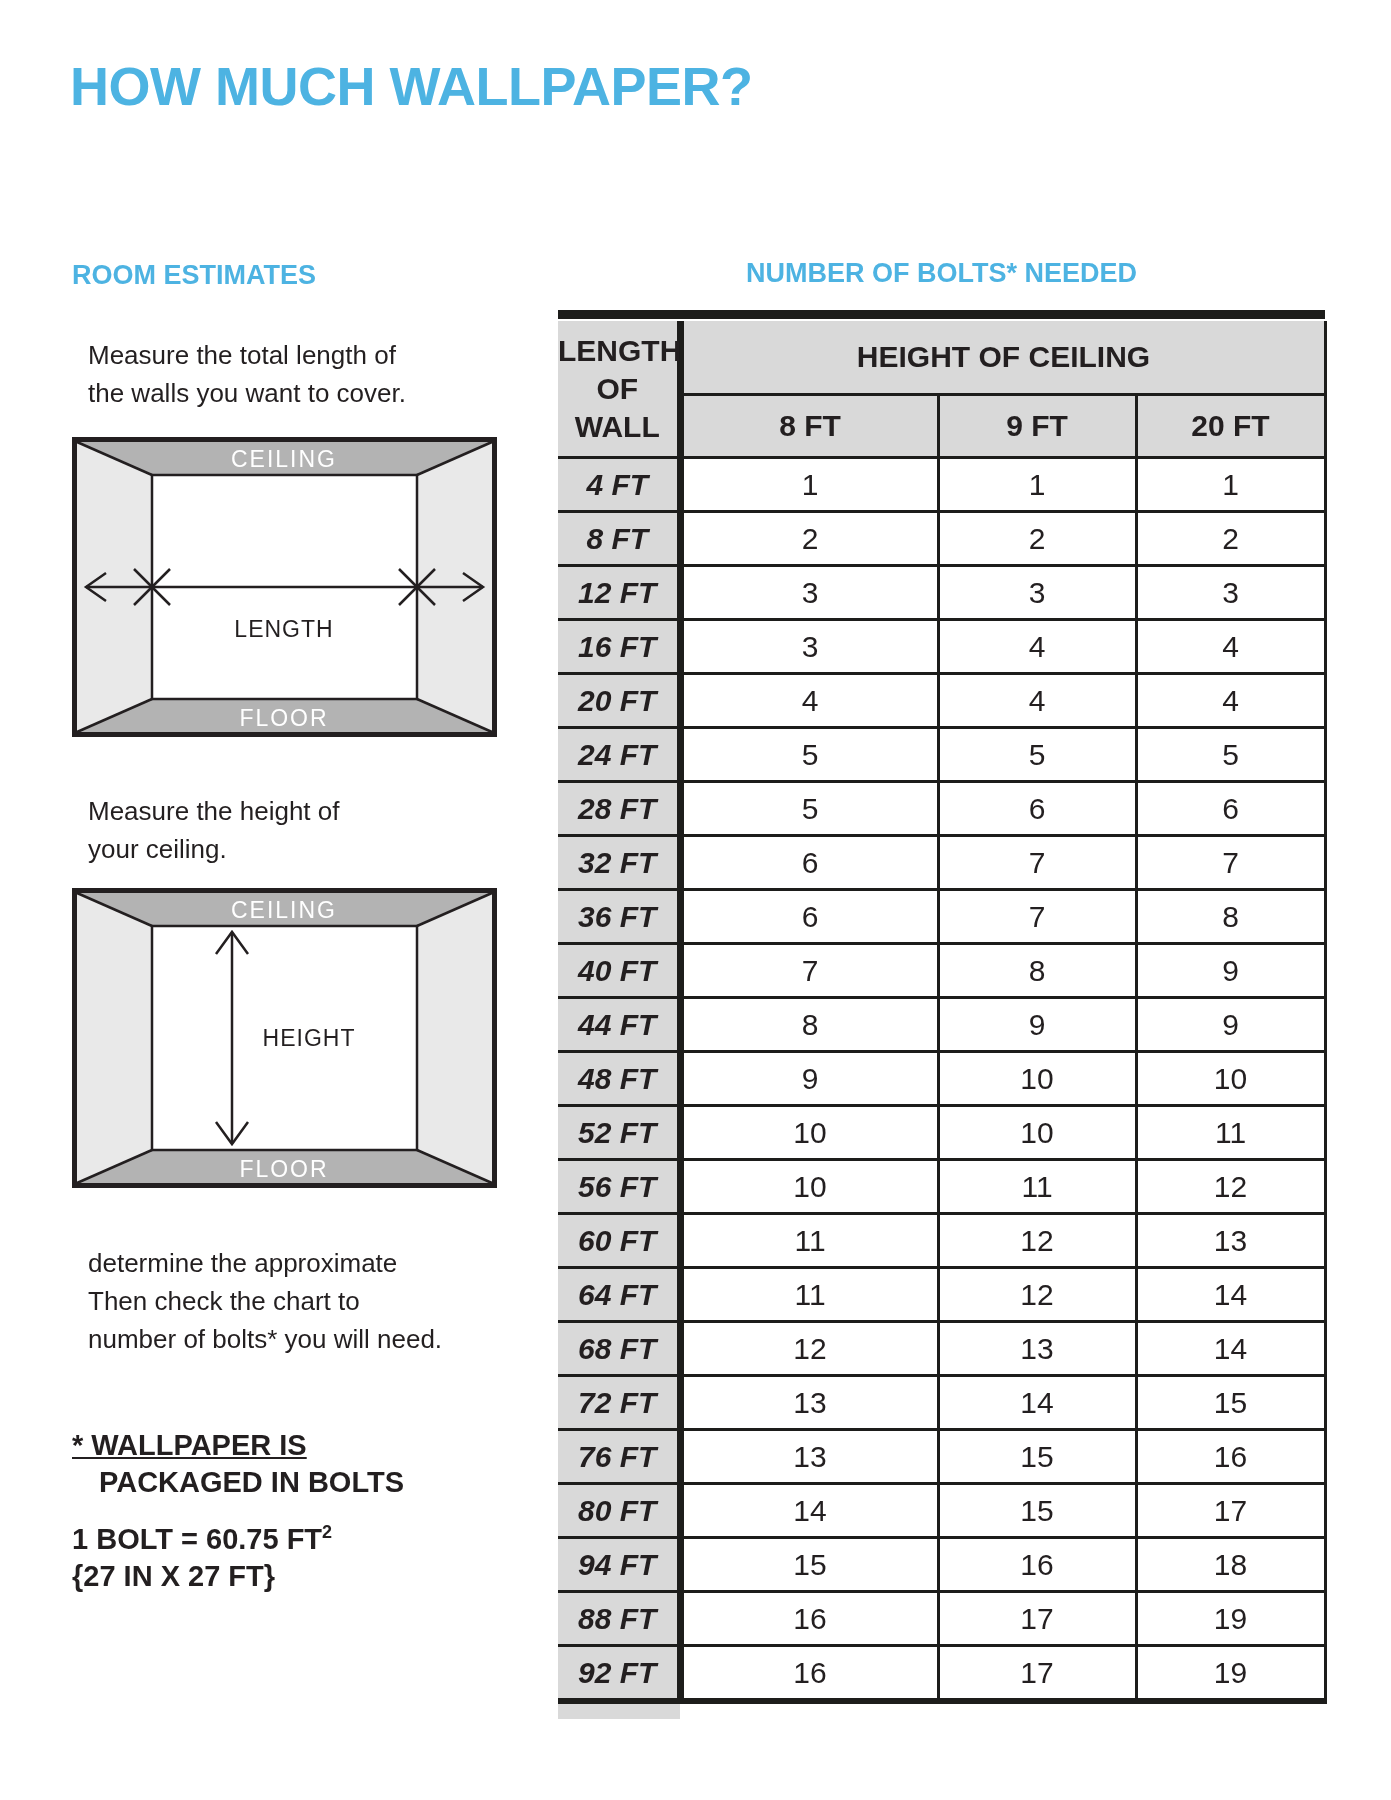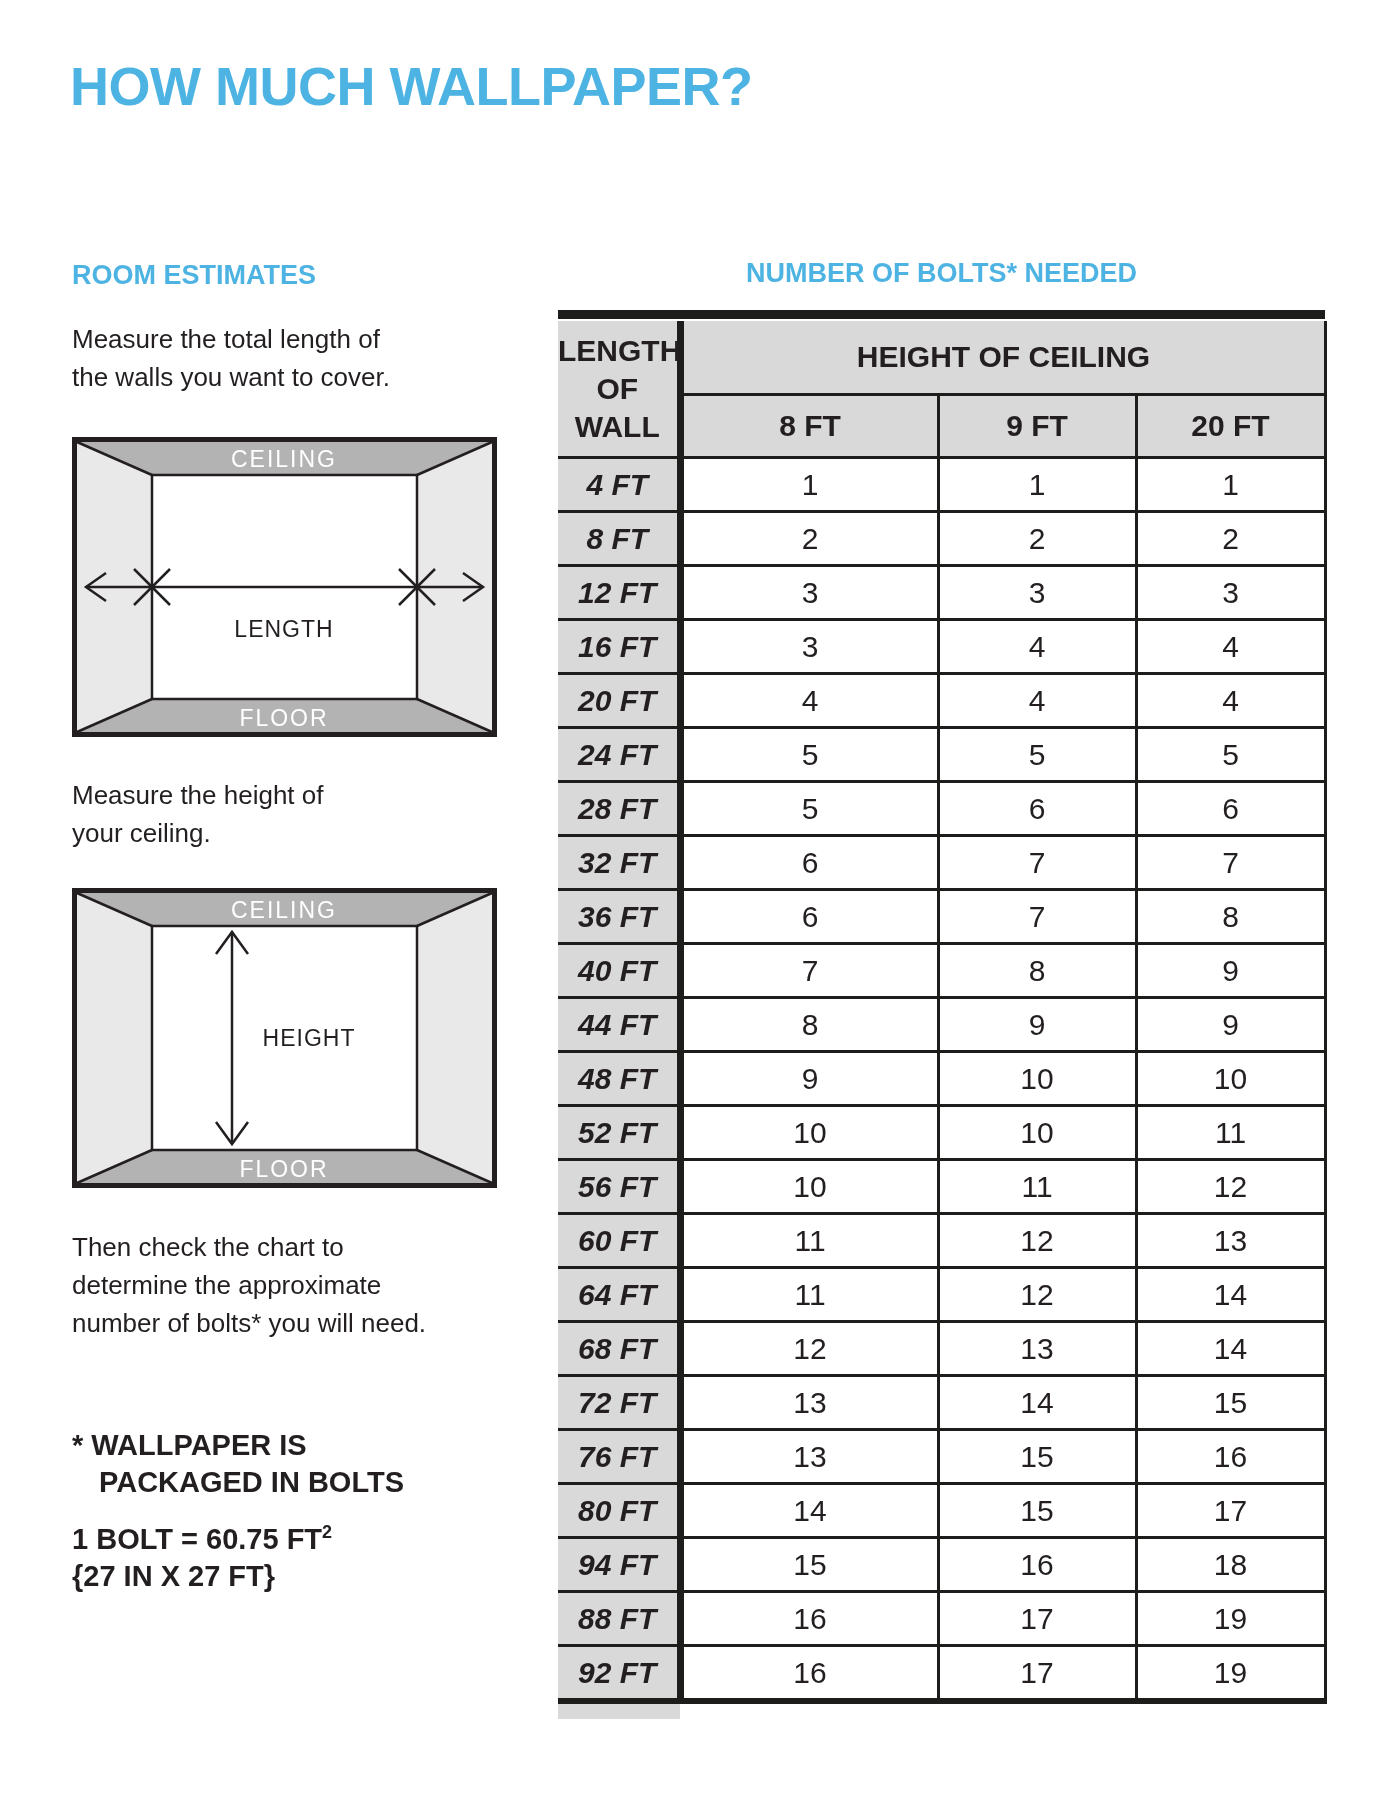--- a/index.html
+++ b/index.html
@@ -7,21 +7,21 @@
     position:relative; width:1391px; height:1800px; background:#ffffff;
     font-family:"Liberation Sans", sans-serif; color:#231f20; overflow:hidden;
   }
   .title {
     position:absolute; left:70px; top:55px; margin:0;
     font-size:54px; font-weight:bold; letter-spacing:-0.5px; color:#4db3e2;
   }
   .blue-sub {
     position:absolute; margin:0; font-size:27px; font-weight:bold; color:#4db3e2;
   }
-  .body-text { position:absolute; margin:0; font-size:26px; line-height:38px; color:#231f20; }
+  .body-text { position:absolute; margin:16px; font-size:26px; line-height:38px; color:#231f20; }
   .body-text span { display:block; }
   .footnote { position:absolute; margin:0; font-size:29px; font-weight:bold; line-height:37px; }
   .footnote .indent { padding-left:27px; }
   .boldline { position:absolute; margin:0; font-size:29px; font-weight:bold; }
   .boldline sup { font-size:18px; }
 
   
   .table-heading { position:absolute; left:558px; top:258px; width:767px; text-align:center; }
   .table-wrap { position:absolute; left:558px; top:310px; width:767px; }
   .table-topbar { height:9px; background:#1d1d1b; margin-bottom:2px; }
@@ -112,27 +112,27 @@
       <line x1="160" y1="44" x2="160" y2="256" class="stroke-line"></line>
       <polyline points="144,66 160,44 176,66" class="stroke-line"></polyline>
       <polyline points="144,234 160,256 176,234" class="stroke-line"></polyline>
     </g>
     <text class="room-label" x="212" y="30" text-anchor="middle">CEILING</text>
     <text class="room-label" x="212" y="289" text-anchor="middle">FLOOR</text>
     <text class="dim-label" x="237" y="158" text-anchor="middle">HEIGHT</text>
   </svg>
 
   <p class="body-text" style="left:72px; top:1228px;">
+    <span>determine the approximate</span>
     <span>Then check the chart to</span>
-    <span>determine the approximate</span>
     <span>number of bolts* you will need.</span>
   </p>
 
   <p class="footnote" style="left:72px; top:1427px;">
-    <span style="display:block;">* WALLPAPER IS</span>
+    <span style="display:block;text-decoration:underline;">* WALLPAPER IS</span>
     <span class="indent" style="display:block;">PACKAGED IN BOLTS</span>
   </p>
 
   <p class="boldline" style="left:72px; top:1522px;"><span>1 BOLT = 60.75 FT</span><sup>2</sup></p>
 
   <p class="boldline" style="left:72px; top:1560px;">{27 IN X 27 FT}</p>
 
   <h2 class="blue-sub table-heading">NUMBER OF BOLTS* NEEDED</h2>
 
   <div class="table-wrap">

